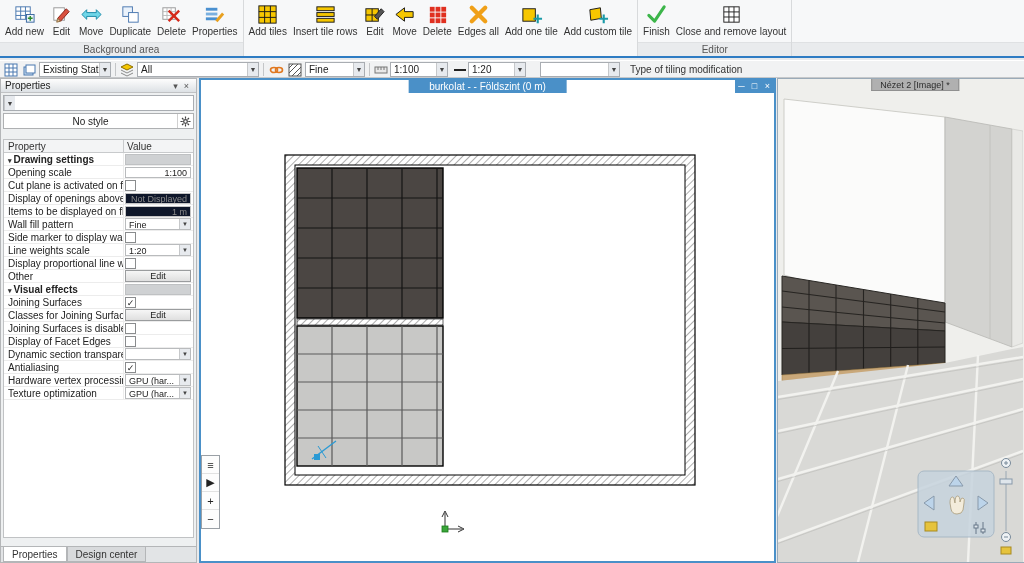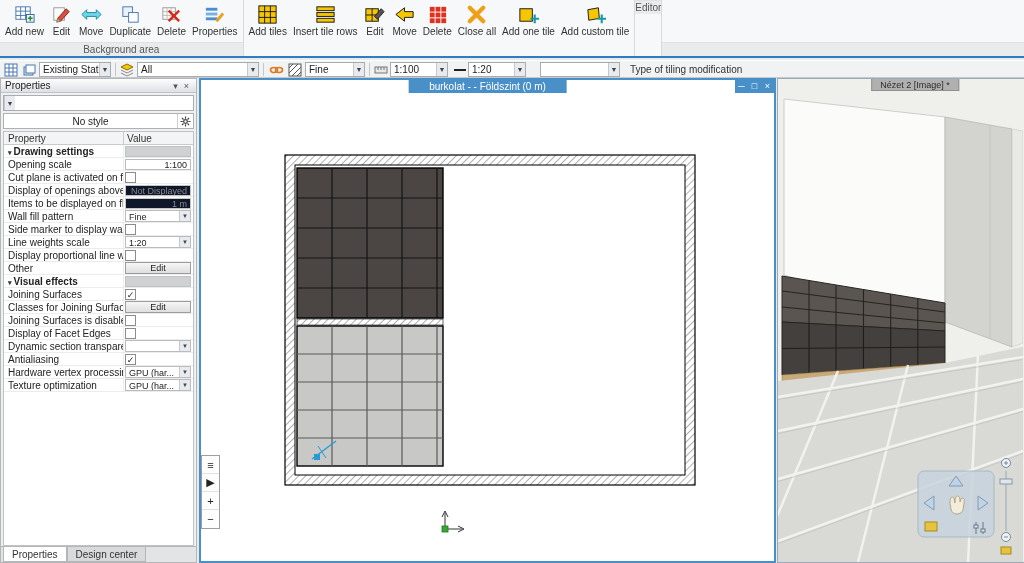--- a/index.html
+++ b/index.html
@@ -29,21 +29,21 @@
   
   .props{position:absolute;left:0;top:78px;width:197px;height:485px;background:#eef0f1;border:1px solid #b4b6b8;display:flex;flex-direction:column;}
   .ptitle{height:14px;background:linear-gradient(#fdfdfd,#dde1e5);border-bottom:1px solid #c0c2c4;font-size:10px;color:#222;display:flex;align-items:center;padding:0 4px;flex:0 0 14px;}
   .ptitle .sp{flex:1;}
   .picon{font-size:9px;color:#555;padding:0 3px;cursor:default;}
   .pcombo{margin:2px;height:16px;flex:0 0 16px;position:relative;}
   .pcombo .combo{position:static;height:16px;}
   .pstyle{margin:0 2px 2px 2px;height:16px;flex:0 0 16px;background:#fff;border:1px solid #aeb0b2;display:flex;align-items:center;}
   .pstyle .st{flex:1;text-align:center;font-size:10px;color:#222;}
   .gearbtn{width:16px;height:14px;display:flex;align-items:center;justify-content:center;border-left:1px solid #d0d0d0;}
-  .ptable{flex:1;margin:0 2px;background:#fff;border:1px solid #c0c2c4;overflow:hidden;display:flex;flex-direction:column;}
+  .ptable{flex:1;margin:8px 2px;background:#fff;border:1px solid #c0c2c4;overflow:hidden;display:flex;flex-direction:column;}
   .phead{display:flex;height:13px;flex:0 0 13px;background:#f3f4f5;border-bottom:1px solid #c8cacc;font-size:10px;color:#333;}
   .phead .hn{width:120px;padding-left:4px;border-right:1px solid #c8cacc;line-height:13px;}
   .phead .hv{flex:1;padding-left:3px;line-height:13px;}
   .prow{display:flex;height:13px;flex:0 0 13px;background:#fff;border-bottom:1px solid #ececec;font-size:10px;color:#222;}
   .prow.section .pname{font-weight:bold;}
   .pname{width:120px;padding-left:4px;border-right:1px solid #ececec;line-height:13px;white-space:nowrap;overflow:hidden;}
   .pname .tri{font-size:7px;margin-right:2px;color:#333;}
   .pval{flex:1;position:relative;padding:1px 2px 1px 1px;display:flex;align-items:center;}
   .vbox{flex:1;height:11px;background:#fff;border:1px solid #b9bbbd;font-size:9px;line-height:10px;padding:0 3px;overflow:hidden;white-space:nowrap;}
   .vbox.right{text-align:right;}
@@ -184,40 +184,55 @@
                 <rect x="10" y="16" width="5" height="5"></rect>
                 <rect x="16" y="16" width="5" height="5"></rect>
               </g>
             </svg>
           <span class="rtx">Delete</span>
         </div>
         <div class="rbtn">
           <svg class="ric" viewBox="0 0 24 24">
               <path d="M5 5 L19 19 M19 5 L5 19" stroke="#f0a018" stroke-width="4.5" stroke-linecap="round" fill="none"></path>
             </svg>
-          <span class="rtx">Close all</span>
+          <span class="rtx">Edges all</span>
         </div>
         <div class="rbtn">
           <svg class="ric" viewBox="0 0 24 24">
               <rect x="3" y="6" width="13" height="13" fill="#f6c700" stroke="#1a1a1a"></rect>
               <path d="M18.5 12 v9 M14 16.5 h9" stroke="#1a9aa8" stroke-width="2.2" fill="none"></path>
             </svg>
           <span class="rtx">Add one tile</span>
         </div>
         <div class="rbtn">
           <svg class="ric" viewBox="0 0 24 24">
               <path d="M4 7 L15 5 L16 16 L5 18 Z" fill="#f6c700" stroke="#1a1a1a"></path>
               <path d="M18.5 12 v9 M14 16.5 h9" stroke="#1a9aa8" stroke-width="2.2" fill="none"></path>
             </svg>
           <span class="rtx">Add custom tile</span>
         </div>
       </div>
     </div>
 
     <div class="rgroup">
+      <div class="rbuttons">
+        <div class="rbtn">
+          <svg class="ric" viewBox="0 0 24 24">
+              <path d="M4 13 L10 19 L20 4" stroke="#3cb54a" stroke-width="3.2" fill="none" stroke-linecap="round" stroke-linejoin="round"></path>
+            </svg>
+          <span class="rtx">Finish</span>
+        </div>
+        <div class="rbtn">
+          <svg class="ric" viewBox="0 0 24 24">
+              <rect x="4" y="4" width="16" height="16" fill="#fff" stroke="#222"></rect>
+              <path d="M4 9.3h16M4 14.6h16M9.3 4v16M14.6 4v16" stroke="#222" fill="none"></path>
+            </svg>
+          <span class="rtx">Close and remove layout</span>
+        </div>
+      </div>
       <div class="rgl">Editor</div>
     </div>
 
     <div class="rfill">
       <div class="rbuttons"></div>
       <div class="rgl"></div>
     </div>
   </div>
 
   <div class="toolbar2">

